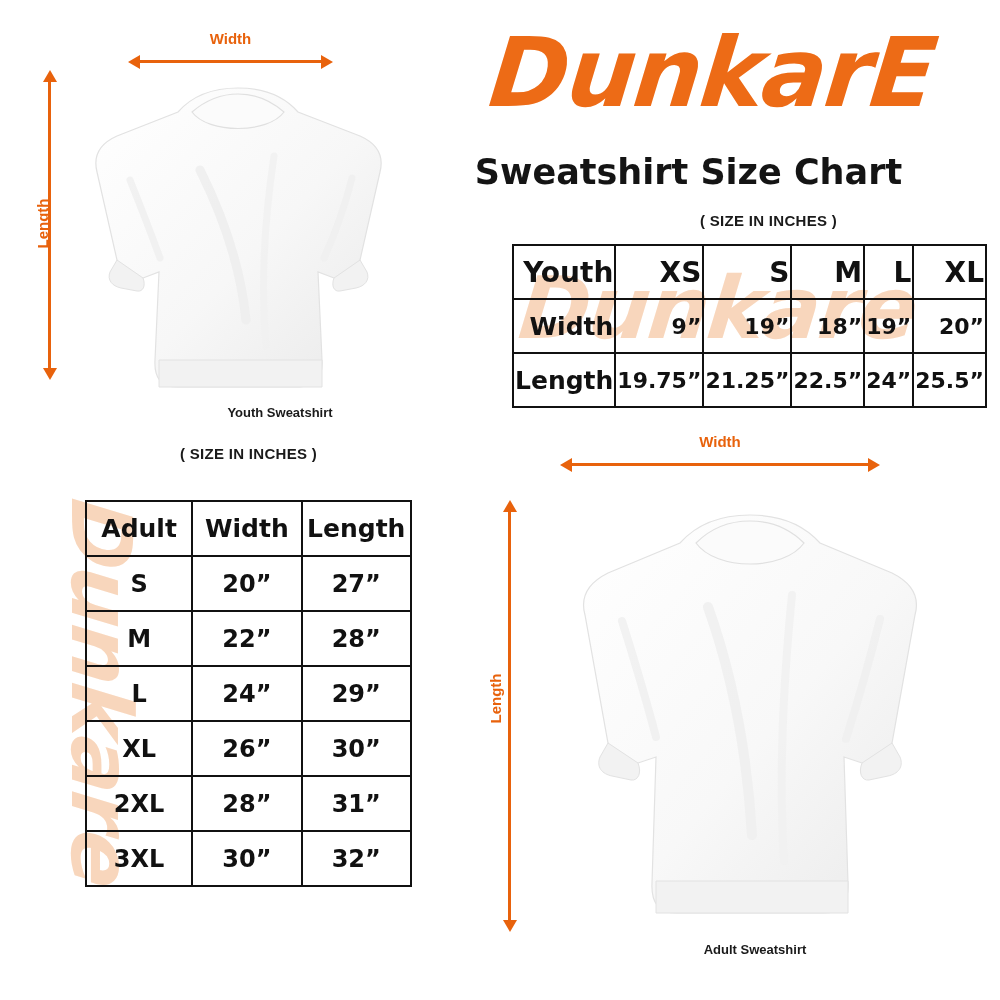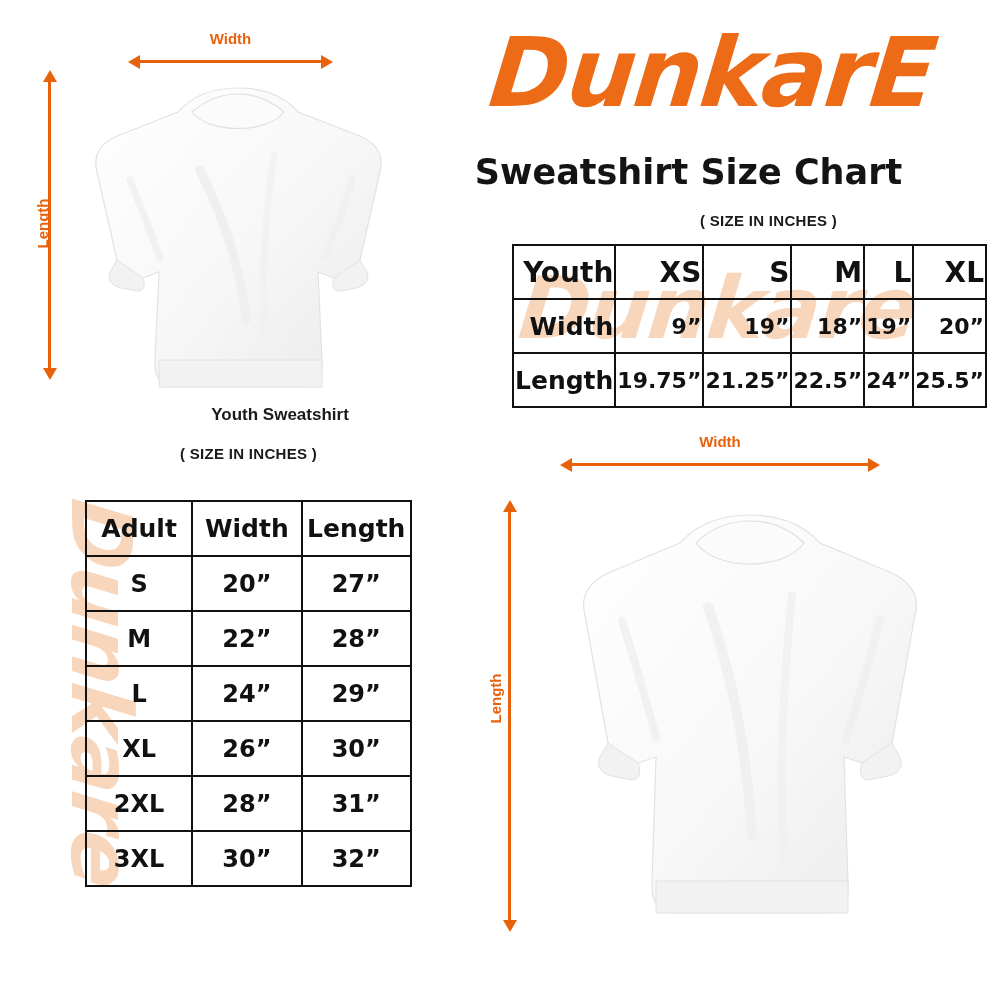--- a/index.html
+++ b/index.html
@@ -18,21 +18,21 @@
     position: absolute;
     inset: 0;
     background: #ffffff;
   }
 
   
   .abs { position: absolute; }
   .caption {
     font-family: "Liberation Sans", sans-serif;
     font-weight: bold;
-    font-size: 17px;
+    font-size: 13px;
     color: #1a1a1a;
     text-align: center;
   }
   .units {
     font-family: "Liberation Sans", sans-serif;
     font-weight: bold;
     font-size: 15px;
     color: #1a1a1a;
     text-align: center;
     letter-spacing: .3px;
@@ -368,14 +368,15 @@
   </div>
   <div class="dim-label" style="position:absolute; left:560px; top:433px; width:320px; text-align:center;">Width</div>
 
   <div class="abs" style="left:503px; top:500px; width:14px; height:432px;">
     <div class="arrow-line arrow-v" style="left:5px; top:10px; height:412px;"></div>
     <div class="arrow-head ah-up" style="left:0px; top:0px;"></div>
     <div class="arrow-head ah-down" style="left:0px; bottom:0px;"></div>
   </div>
   <div class="dim-label vertical" style="position:absolute; left:440px; top:690px; width:110px; text-align:center;">Length</div>
 
+  <div class="caption" style="position:absolute; left:615px; top:942px; width:280px;">Adult Sweatshirt</div>
 
 </div>
 
 </body></html>

